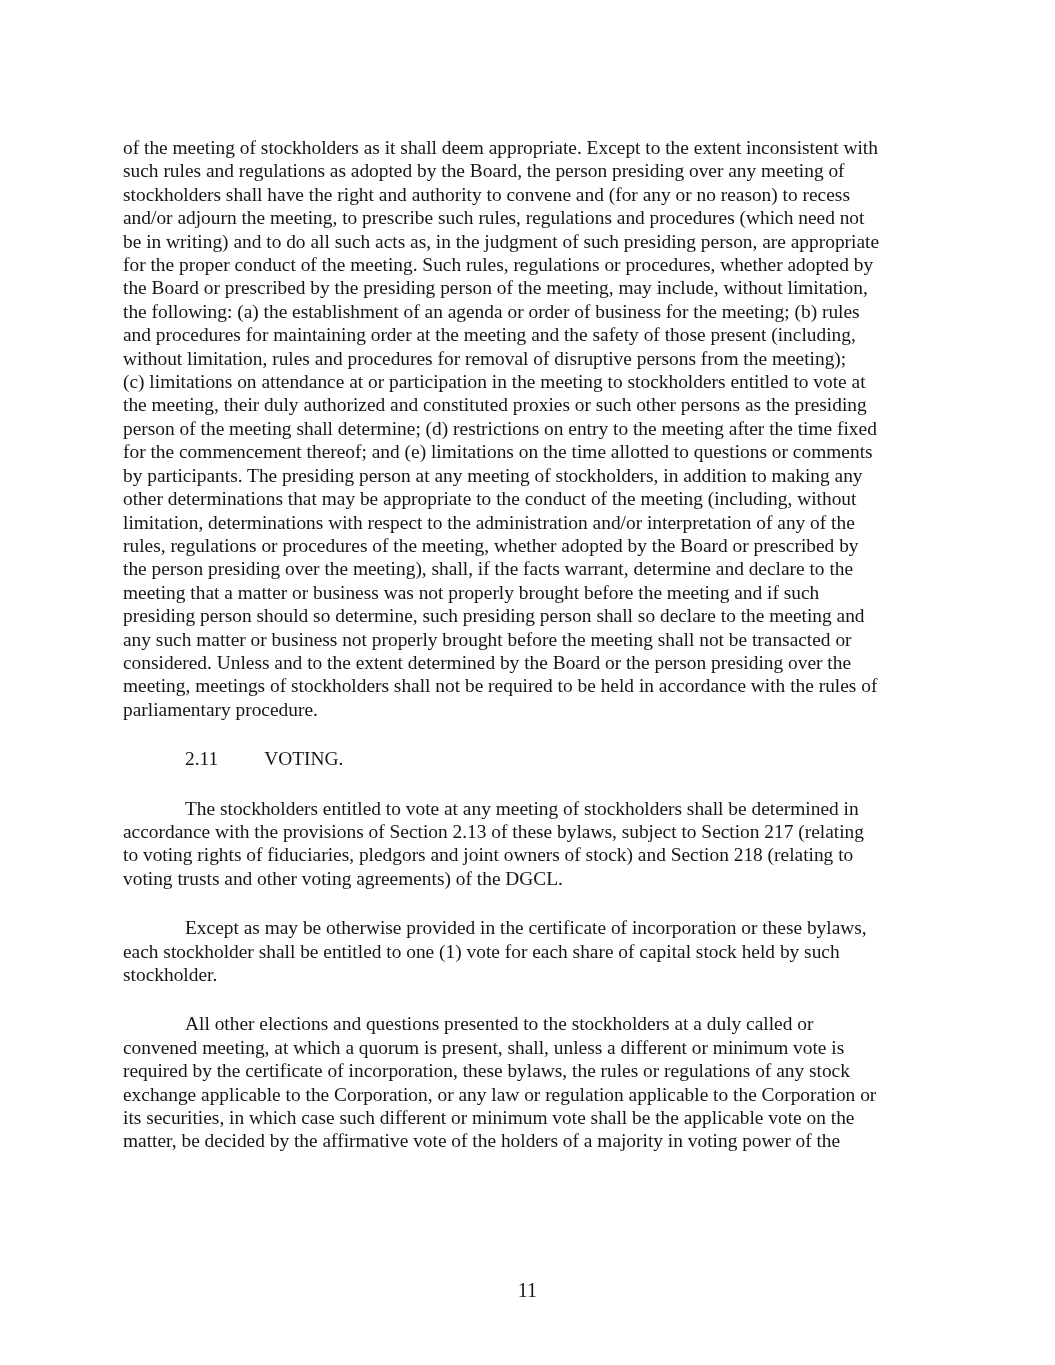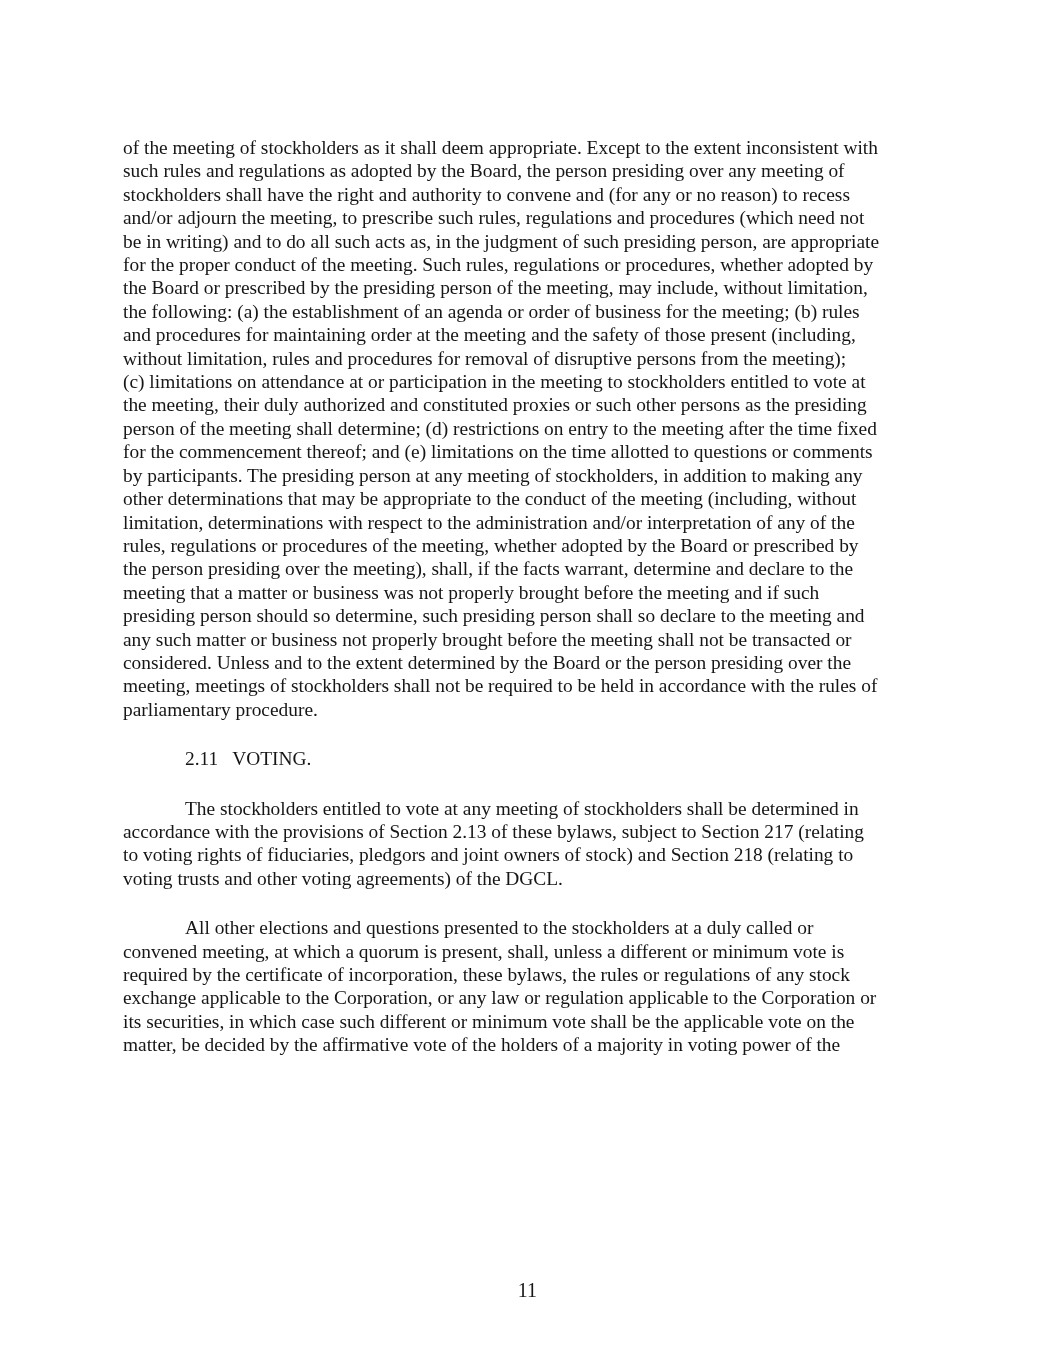--- a/index.html
+++ b/index.html
@@ -35,21 +35,21 @@
   }
   p.para.indent {
     text-indent: 62px;
   }
   .section-heading {
     margin: 0 0 26px 0;
     padding-left: 62px;
   }
   .section-heading .sec-num {
     display: inline-block;
-    margin-right: 14px;
+    margin-right: 46px;
   }
   .page-number {
     position: absolute;
     top: 1279px;
     left: 0;
     width: 100%;
     text-align: center;
     font-size: 20px;
     line-height: 23.4px;
   }
@@ -88,20 +88,23 @@
 
     <div class="section-heading">
       <span class="sec-num">2.11</span><span class="sec-title">VOTING.</span>
     </div>
 
     <p class="para indent">The stockholders entitled to vote at any meeting of stockholders shall be determined in
 accordance with the provisions of Section 2.13 of these bylaws, subject to Section 217 (relating
 to voting rights of fiduciaries, pledgors and joint owners of stock) and Section 218 (relating to
 voting trusts and other voting agreements) of the DGCL.</p>
 
+    <p class="para indent">Except as may be otherwise provided in the certificate of incorporation or these bylaws,
+each stockholder shall be entitled to one (1) vote for each share of capital stock held by such
+stockholder.</p>
 
 
     <p class="para indent">All other elections and questions presented to the stockholders at a duly called or
 convened meeting, at which a quorum is present, shall, unless a different or minimum vote is
 required by the certificate of incorporation, these bylaws, the rules or regulations of any stock
 exchange applicable to the Corporation, or any law or regulation applicable to the Corporation or
 its securities, in which case such different or minimum vote shall be the applicable vote on the
 matter, be decided by the affirmative vote of the holders of a majority in voting power of the</p>
 
   </div>

